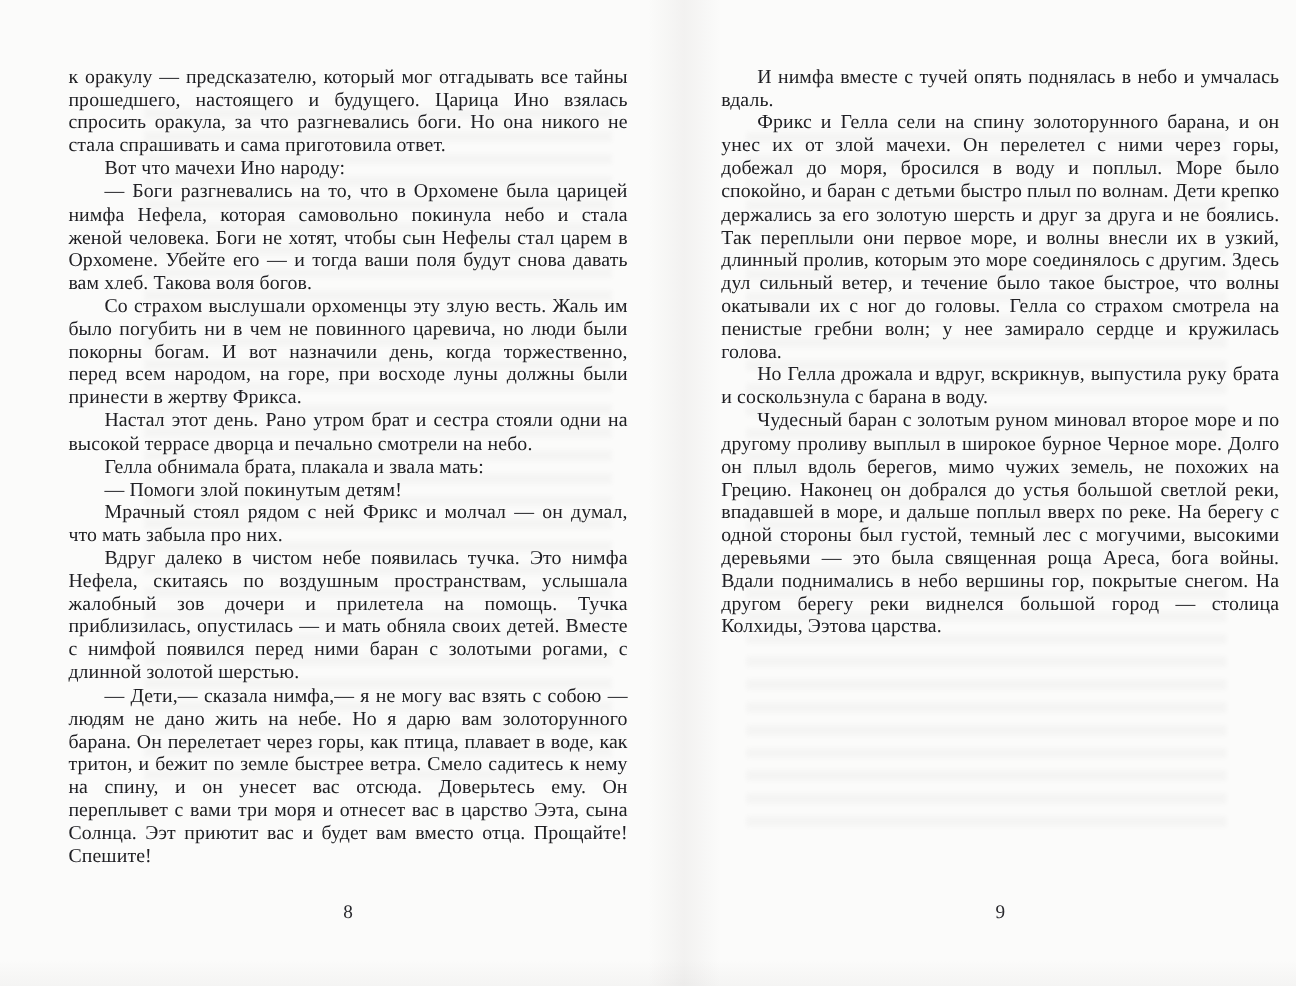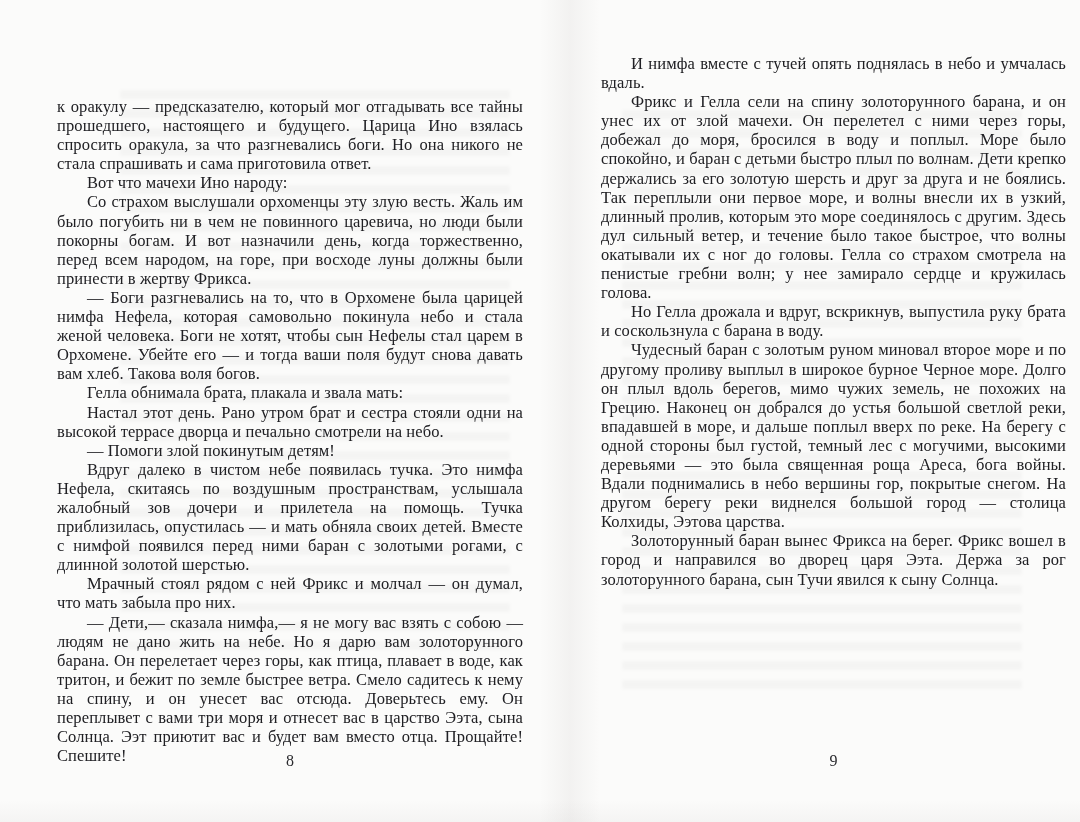--- a/index.html
+++ b/index.html
@@ -17,21 +17,21 @@
 
   .textcol {
     position: absolute;
     top: 54px;
     text-align: justify;
     font-size: 16.5px;
     line-height: 19.1px;
     color: #202024;
     letter-spacing: 0.1px;
   }
-  .textcol-left  { left: 57px;  width: 466px; margin-top: 43px; }
+  .textcol-left  { left: 57px;  width: 466px; }
   
   .textcol-right { left: 39px;  width: 465px; }
 
   .para { margin: 0; padding: 0; }
   .para.ind { text-indent: 30px; }
 
   .page-num {
     position: absolute;
     top: 752px;
     text-align: center;
@@ -86,37 +86,36 @@
     <div class="bleed bleed-left"></div>
   </div>
 
   <div class="page page-right">
     <div class="bleed bleed-right"></div>
   </div>
 
   <div class="textcol textcol-left" style="color: rgb(32, 32, 36);">
       <p class="para">к оракулу — предсказателю, который мог отгадывать все тайны прошедшего, настоящего и будущего. Царица Ино взялась спросить оракула, за что разгневались боги. Но она никого не стала спрашивать и сама приготовила ответ.</p>
       <p class="para ind">Вот что мачехи Ино народу:</p>
+      <p class="para ind">— Боги разгневались на то, что в Орхомене была царицей нимфа Нефела, которая самовольно покинула небо и стала женой человека. Боги не хотят, чтобы сын Нефелы стал царем в Орхомене. Убейте его — и тогда ваши поля будут снова давать вам хлеб. Такова воля богов.</p>
       <p class="para ind">Со страхом выслушали орхоменцы эту злую весть. Жаль им было погубить ни в чем не повинного царевича, но люди были покорны богам. И вот назначили день, когда торжественно, перед всем народом, на горе, при восходе луны должны были принести в жертву Фрикса.</p>
-      <p class="para ind">— Боги разгневались на то, что в Орхомене была царицей нимфа Нефела, которая самовольно покинула небо и стала женой человека. Боги не хотят, чтобы сын Нефелы стал царем в Орхомене. Убейте его — и тогда ваши поля будут снова давать вам хлеб. Такова воля богов.</p>
+      <p class="para ind">Настал этот день. Рано утром брат и сестра стояли одни на высокой террасе дворца и печально смотрели на небо.</p>
       <p class="para ind">Гелла обнимала брата, плакала и звала мать:</p>
-      <p class="para ind">Настал этот день. Рано утром брат и сестра стояли одни на высокой террасе дворца и печально смотрели на небо.</p>
       <p class="para ind">— Помоги злой покинутым детям!</p>
+      <p class="para ind">Мрачный стоял рядом с ней Фрикс и молчал — он думал, что мать забыла про них.</p>
       <p class="para ind">Вдруг далеко в чистом небе появилась тучка. Это нимфа Нефела, скитаясь по воздушным пространствам, услышала жалобный зов дочери и прилетела на помощь. Тучка приблизилась, опустилась — и мать обняла своих детей. Вместе с нимфой появился перед ними баран с золотыми рогами, с длинной золотой шерстью.</p>
-      <p class="para ind">Мрачный стоял рядом с ней Фрикс и молчал — он думал, что мать забыла про них.</p>
       <p class="para ind">— Дети,— сказала нимфа,— я не могу вас взять с собою — людям не дано жить на небе. Но я дарю вам золоторунного барана. Он перелетает через горы, как птица, плавает в воде, как тритон, и бежит по земле быстрее ветра. Смело садитесь к нему на спину, и он унесет вас отсюда. Доверьтесь ему. Он переплывет с вами три моря и отнесет вас в царство Ээта, сына Солнца. Ээт приютит вас и будет вам вместо отца. Прощайте! Спешите!</p>
     </div>
 
   <div class="page page-right" style="pointer-events:none; background:transparent;">
     <div class="textcol textcol-right" style="color: rgb(32, 32, 36);">
         <p class="para ind">И нимфа вместе с тучей опять поднялась в небо и умчалась вдаль.</p>
         <p class="para ind">Фрикс и Гелла сели на спину золоторунного барана, и он унес их от злой мачехи. Он перелетел с ними через горы, добежал до моря, бросился в воду и поплыл. Море было спокойно, и баран с детьми быстро плыл по волнам. Дети крепко держались за его золотую шерсть и друг за друга и не боялись. Так переплыли они первое море, и волны внесли их в узкий, длинный пролив, которым это море соединялось с другим. Здесь дул сильный ветер, и течение было такое быстрое, что волны окатывали их с ног до головы. Гелла со страхом смотрела на пенистые гребни волн; у нее замирало сердце и кружилась голова.</p>
         <p class="para ind">Но Гелла дрожала и вдруг, вскрикнув, выпустила руку брата и соскользнула с барана в воду.</p>
         <p class="para ind">Чудесный баран с золотым руном миновал второе море и по другому проливу выплыл в широкое бурное Черное море. Долго он плыл вдоль берегов, мимо чужих земель, не похожих на Грецию. Наконец он добрался до устья большой светлой реки, впадавшей в море, и дальше поплыл вверх по реке. На берегу с одной стороны был густой, темный лес с могучими, высокими деревьями — это была священная роща Ареса, бога войны. Вдали поднимались в небо вершины гор, покрытые снегом. На другом берегу реки виднелся большой город — столица Колхиды, Ээтова царства.</p>
-        <p class="para ind">Золоторунный баран вынес Фрикса на берег. Фрикс вошел в город и направился во дворец царя Ээта. Держа за рог золоторунного барана, сын Тучи явился к сыну Солнца.</p>
       </div>
     <div class="page-num page-num-right">9</div>
   </div>
 
   <div class="page-num page-num-left">8</div>
 
   <div class="gutter"></div>
   <div class="edge-bottom"></div>
 
 </div>

